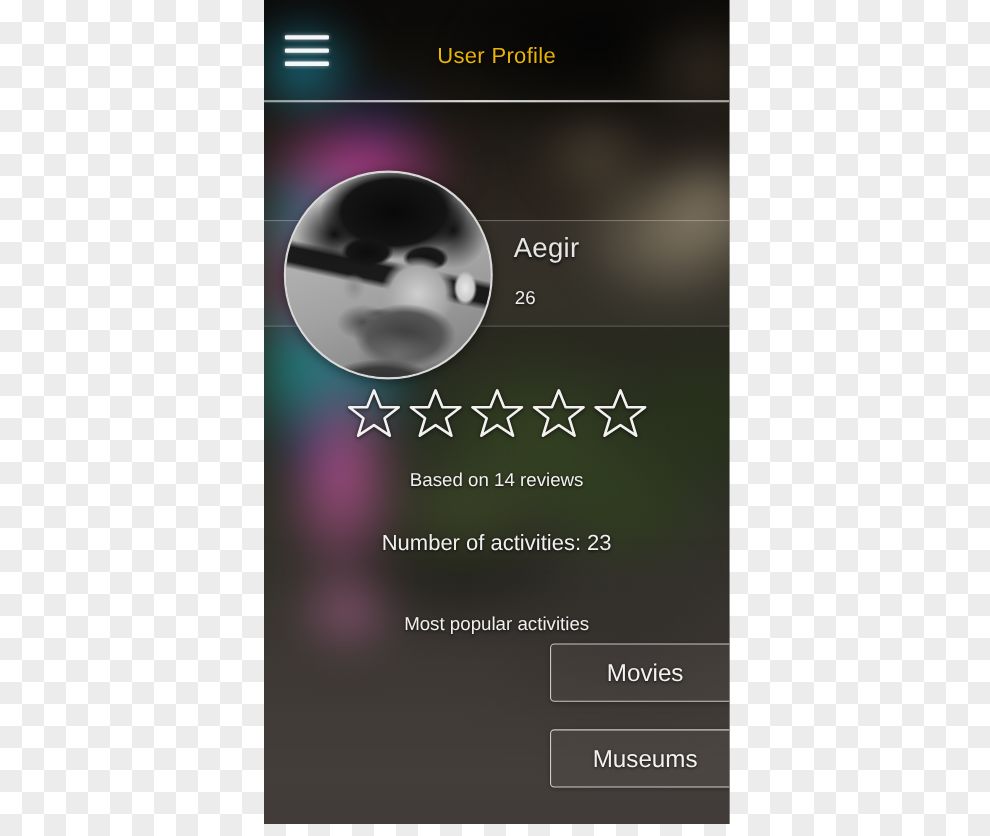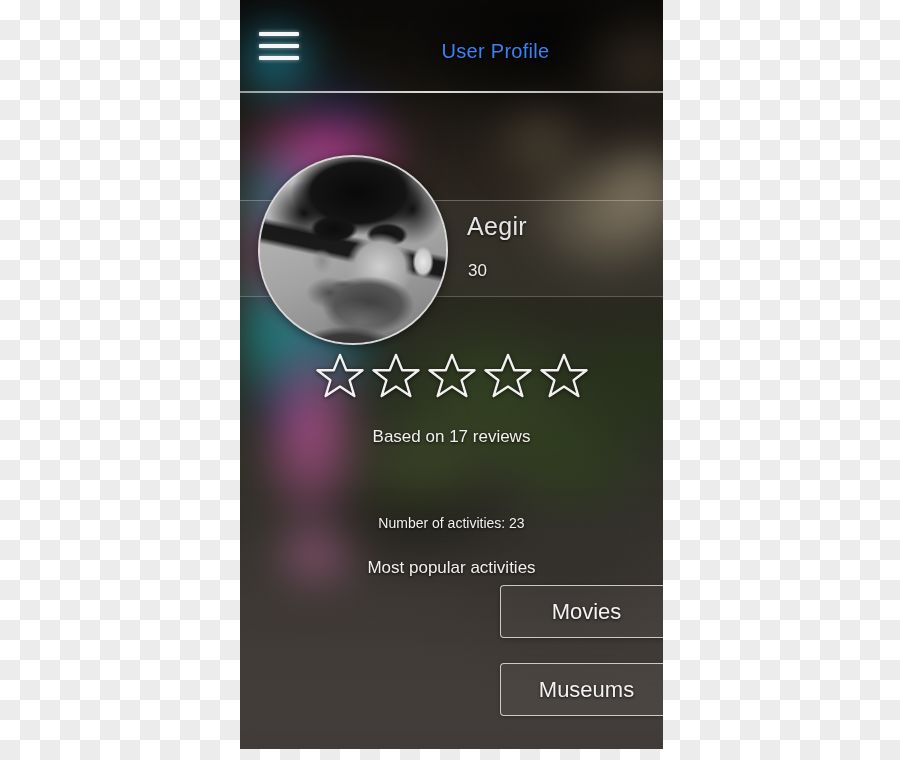--- a/index.html
+++ b/index.html
@@ -130,25 +130,24 @@
   #hamburger i:nth-child(1) { top: 0px; }
   #hamburger i:nth-child(2) { top: 12px; }
   #hamburger i:nth-child(3) { top: 24px; }
 
   #header-title {
     position: absolute;
     left: 0;
     top: 40px;
     width: 423px;
     text-align: center;
-    color: #3b82f6;
+    color: #eab308;
     font-size: 20px;
     letter-spacing: 0.3px;
     text-shadow: 0 1px 3px rgba(0,0,0,0.85);
-    padding-left: 44px;
   }
   #header-rule {
     position: absolute;
     left: 0;
     top: 91px;
     width: 423px;
     height: 2px;
     background: linear-gradient(90deg, rgba(255,255,255,0.55), rgba(255,255,255,0.85) 45%, rgba(255,255,255,0.6));
   }
 
@@ -261,21 +260,21 @@
   .info-line {
     position: absolute;
     left: 0;
     width: 423px;
     text-align: center;
     color: #f2f0ee;
     font-size: 17px;
     text-shadow: 0 1px 3px rgba(0,0,0,0.85);
   }
   #reviews-line   { top: 427px; }
-  #activities-line{ top: 483px; font-size: 14px; margin-top: 32px; }
+  #activities-line{ top: 483px; font-size: 20px; }
   #popular-line   { top: 539px; margin-top: 19px; }
 
   
   .tag-btn {
     position: absolute;
     box-sizing: border-box;
     border: 1px solid rgba(255,255,255,0.72);
     border-radius: 4px;
     background: rgba(255,255,255,0.045);
     color: #f4f2f0;
@@ -313,41 +312,41 @@
       <div id="header-rule"></div>
     </div>
 
     <div id="name-band"></div>
 
     <div id="avatar">
       <div id="avatar-art"></div>
     </div>
 
     <div id="profile-name">Aegir</div>
-    <div id="profile-age">30</div>
+    <div id="profile-age">26</div>
 
     <div id="rating">
       <svg class="star" viewBox="0 0 100 96">
         <polygon points="50,6 63,38 97,38 70,59 80,92 50,72 20,92 30,59 3,38 37,38"></polygon>
       </svg>
       <svg class="star" viewBox="0 0 100 96">
         <polygon points="50,6 63,38 97,38 70,59 80,92 50,72 20,92 30,59 3,38 37,38"></polygon>
       </svg>
       <svg class="star" viewBox="0 0 100 96">
         <polygon points="50,6 63,38 97,38 70,59 80,92 50,72 20,92 30,59 3,38 37,38"></polygon>
       </svg>
       <svg class="star" viewBox="0 0 100 96">
         <polygon points="50,6 63,38 97,38 70,59 80,92 50,72 20,92 30,59 3,38 37,38"></polygon>
       </svg>
       <svg class="star" viewBox="0 0 100 96">
         <polygon points="50,6 63,38 97,38 70,59 80,92 50,72 20,92 30,59 3,38 37,38"></polygon>
       </svg>
     </div>
 
-    <div class="info-line" id="reviews-line">Based on 17 reviews</div>
+    <div class="info-line" id="reviews-line">Based on 14 reviews</div>
     <div class="info-line" id="activities-line">Number of activities: 23</div>
     <div class="info-line" id="popular-line">Most popular activities</div>
 
     <div class="tag-btn" id="btn-museums">Museums</div>
 
     <div class="tag-btn" id="btn-movies">Movies</div>
 
   </div>
 </div>
 

